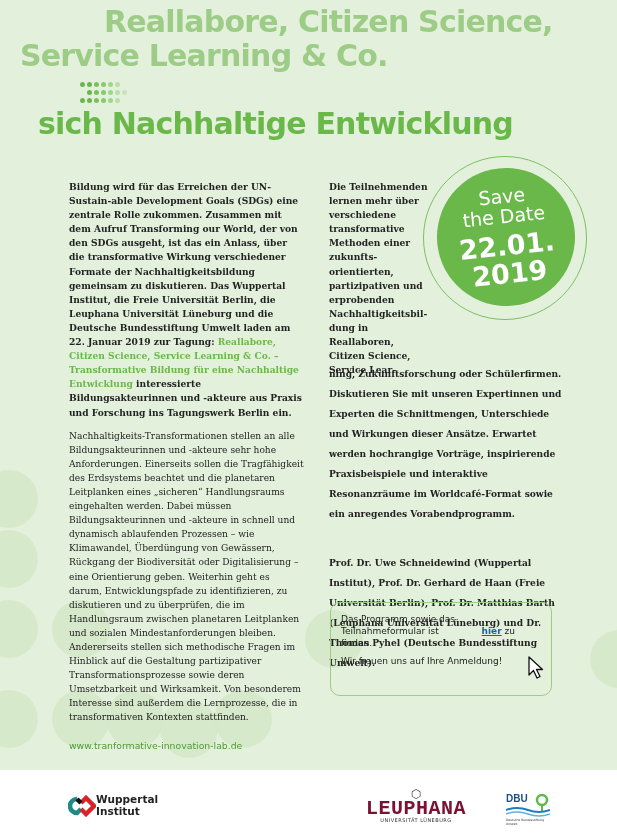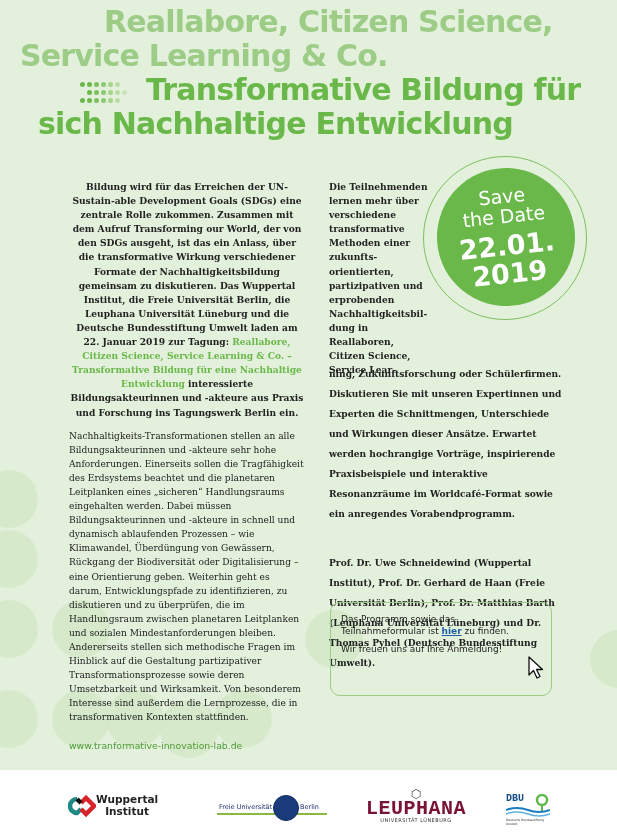--- a/index.html
+++ b/index.html
@@ -13,55 +13,55 @@
   .t1 { left:104px; top:4px; font-size:30px; color:#9ccc86; }
   .t2 { left:8px; top:38px; font-size:30px; color:#9ccc86;margin-left:12px; }
   .t3 { left:146px; top:72px; font-size:30px; color:#6ab84a; }
   .t4 { left:38px; top:106px; font-size:30px; color:#6ab84a; }
 
   .dotgrid { position:absolute; left:80px; top:82px; width:52px; height:22px; }
   .dotgrid span { position:absolute; width:5px; height:5px; border-radius:50%; }
 
   .col1 { position:absolute; left:69px; top:180px; width:236px; font-size:9.1px; line-height:14.1px; color:#222; }
   .col1 p { margin:0 0 9px 0; }
-  .col1 p.intro { font-weight:bold;text-align:center; }
+  .col1 p.intro { font-weight:bold; }
   .hl { color:#6ab84a; font-weight:bold; }
   .col2a { position:absolute; left:329px; top:180px; width:100px; font-size:9.1px; line-height:14.1px; color:#222; font-weight:bold; }
   .col2b { position:absolute; left:329px; top:364px; width:240px; font-size:9.1px; line-height:20px; color:#222; }
   .col2b p { margin:0 0 9px 0; }
   .col2b .bold { font-weight:bold; }
 
   .ring { position:absolute; left:423px; top:156px; width:164px; height:164px; border-radius:50%; border:1px solid #7fbf63; box-sizing:border-box; }
   .badge { position:absolute; left:437px; top:168px; width:138px; height:138px; border-radius:50%; background:#6ab84a; color:#fff; font-family:"DejaVu Sans", sans-serif; text-align:center; transform:rotate(-6deg); }
   .badge .l1 { position:absolute; left:0; right:0; top:18px; font-size:19px; line-height:20px; }
   .badge .l2 { position:absolute; left:0; right:0; top:38px; font-size:19px; line-height:20px; }
   .badge .l3 { position:absolute; left:0; right:0; top:64px; font-size:27px; line-height:28px; font-weight:bold; }
   .badge .l4 { position:absolute; left:0; right:0; top:92px; font-size:27px; line-height:28px; font-weight:bold; }
 
   .infobox { position:absolute; left:330px; top:602px; width:222px; height:94px; border:1.5px solid #9ccc86; border-radius:10px; box-sizing:border-box; padding:10px 10px; font-family:"DejaVu Sans", sans-serif; font-size:9px; line-height:12px; color:#222; }
   .infobox p { margin:0 0 6px 0; }
-  .infobox a { color:#1f5fa8; text-decoration:underline; font-weight:bold; }
+  .infobox a { color:#1f5fa8; text-decoration:underline; font-weight:bold;margin-left:40px; }
   .cursor { position:absolute; left:528px; top:656px; width:18px; height:24px; }
 
   .url { position:absolute; left:69px; top:740px; font-family:"DejaVu Sans", sans-serif; font-size:9.3px; color:#4e9a35; }
 
   .footer { position:absolute; left:0; top:770px; width:617px; height:64px; background:#fff; }
   .logo { position:absolute; }
   .wi { left:68px; top:792px; width:90px; height:30px; }
-  .wi-text { position:absolute; left:28px; top:1px; font-family:"DejaVu Sans", sans-serif; font-weight:bold; font-size:10.5px; line-height:12px; color:#222;text-align:center; }
+  .wi-text { position:absolute; left:28px; top:1px; font-family:"DejaVu Sans", sans-serif; font-weight:bold; font-size:10.5px; line-height:12px; color:#222; }
   .fu { left:217px; top:795px; width:110px; height:26px; }
   .fu-text { position:absolute; top:8px; font-family:"DejaVu Sans", sans-serif; font-size:6.5px; color:#1a2a6c; }
   .fu-line { position:absolute; left:0; right:0; top:18px; height:1.5px; background:#8bb83e; }
   .fu-seal { position:absolute; left:56px; top:0; width:24px; height:24px; border-radius:50%; background:#1a3a7a; border:1px solid #0f2a5c; }
   .lp { left:360px; top:788px; width:112px; height:42px; text-align:center; }
   .lp-hex { font-size:12px; line-height:12px; color:#444; font-family:"DejaVu Sans", sans-serif; }
   .lp-name { font-family:Liberation Mono, monospace; font-weight:bold; font-size:20px; line-height:17px; color:#7a1333; letter-spacing:0.5px; }
   .lp-sub { font-family:"DejaVu Sans", sans-serif; font-size:5px; line-height:6px; color:#333; letter-spacing:0.5px; }
   .dbu { left:506px; top:793px; width:44px; height:36px; }
-  .dbu-text { position:absolute; left:0; top:0; font-family:Liberation Mono, monospace; font-size:10px; font-weight:bold; color:#1a4f8a; }
+  .dbu-text { position:absolute; left:0; top:0; font-family:Liberation Sans, sans-serif; font-size:10px; font-weight:bold; color:#1a4f8a; }
   .dbu-small { position:absolute; left:0; top:26px; font-family:"DejaVu Sans", sans-serif; font-size:3px; color:#333; line-height:3.5px; }
 </style>
 </head>
 <body>
 
 <div class="page">
   <div class="top">
     <div class="bgdots">
       <div class="bgdot" style="left:-20px;top:470px"></div>
       <div class="bgdot" style="left:-20px;top:530px"></div>
@@ -91,21 +91,20 @@
         <span style="left:28px;top:8px;background:#a5d48f"></span>
         <span style="left:35px;top:8px;background:#bcdea9"></span>
         <span style="left:42px;top:8px;background:#c9e4b9"></span>
       <span style="left:0;top:16px;background:#6ab84a"></span>
         <span style="left:7px;top:16px;background:#6ab84a"></span>
         <span style="left:14px;top:16px;background:#7cc05e"></span>
         <span style="left:21px;top:16px;background:#8cc872"></span>
         <span style="left:28px;top:16px;background:#a5d48f"></span>
         <span style="left:35px;top:16px;background:#bcdea9"></span>
     </div>
-    <div class="title t3">Transformative Bildung für</div>
     <div class="title t4">sich Nachhaltige Entwicklung</div>
 
     <div class="col1">
       <p class="intro"><span>Bildung wird für das Erreichen der UN-Sustain-able Development Goals (SDGs) eine zentrale Rolle zukommen. Zusammen mit dem Aufruf Transforming our World, der von den SDGs ausgeht, ist das ein Anlass, über die transformative Wirkung verschiedener Formate der Nachhaltigkeitsbildung gemeinsam zu diskutieren. Das Wuppertal Institut, die Freie Universität Berlin, die Leuphana Universität Lüneburg und die Deutsche Bundesstiftung Umwelt laden am 22. Januar 2019 zur Tagung: </span><span class="hl">Reallabore, Citizen Science, Service Learning &amp; Co. – Transformative Bildung für eine Nachhaltige Entwicklung</span><span> interessierte Bildungsakteurinnen und -akteure aus Praxis und Forschung ins Tagungswerk Berlin ein.</span></p>
       <p>Nachhaltigkeits-Transformationen stellen an alle Bildungsakteurinnen und -akteure sehr hohe Anforderungen. Einerseits sollen die Tragfähigkeit des Erdsystems beachtet und die planetaren Leitplanken eines „sicheren“ Handlungsraums eingehalten werden. Dabei müssen Bildungsakteurinnen und -akteure in schnell und dynamisch ablaufenden Prozessen – wie Klimawandel, Überdüngung von Gewässern, Rückgang der Biodiversität oder Digitalisierung – eine Orientierung geben. Weiterhin geht es darum, Entwicklungspfade zu identifizieren, zu diskutieren und zu überprüfen, die im Handlungsraum zwischen planetaren Leitplanken und sozialen Mindestanforderungen bleiben. Andererseits stellen sich methodische Fragen im Hinblick auf die Gestaltung partizipativer Transformationsprozesse sowie deren Umsetzbarkeit und Wirksamkeit. Von besonderem Interesse sind außerdem die Lernprozesse, die in transformativen Kontexten stattfinden.</p>
     </div>
 
     <div class="col2a">Die Teilnehmenden lernen mehr über verschiedene transformative Methoden einer zukunfts-orientierten, partizipativen und erprobenden Nachhaltigkeitsbil-dung in Reallaboren, Citizen Science, Service Lear-</div>
 
     <div class="ring"></div>
@@ -136,26 +135,20 @@
 
   <div class="logo wi">
     <svg width="28" height="22" viewBox="0 0 28 22" style="position:absolute;left:0;top:3px">
       <path d="M9 4 A7 7 0 1 0 9 18 L13 14" fill="none" stroke="#1f8a86" stroke-width="4.5"></path>
       <path d="M13 8 L18 3 L26 11 L18 19 L13 14" fill="none" stroke="#d8232a" stroke-width="4.5" stroke-linejoin="miter"></path>
       <path d="M9 4 L13 8" stroke="#111" stroke-width="4.5"></path>
     </svg>
     <div class="wi-text"><span>Wuppertal</span><br><span>Institut</span></div>
   </div>
 
-  <div class="logo fu">
-    <span class="fu-text" style="left:2px">Freie Universität</span>
-    <div class="fu-line"></div>
-    <div class="fu-seal"></div>
-    <span class="fu-text" style="left:83px">Berlin</span>
-  </div>
 
   <div class="logo lp">
     <div class="lp-hex">⬡</div>
     <div class="lp-name">LEUPHANA</div>
     <div class="lp-sub">UNIVERSITÄT LÜNEBURG</div>
   </div>
 
   <div class="logo dbu">
     <span class="dbu-text">DBU</span>
     <svg width="44" height="26" viewBox="0 0 44 26" style="position:absolute;left:0;top:0">

